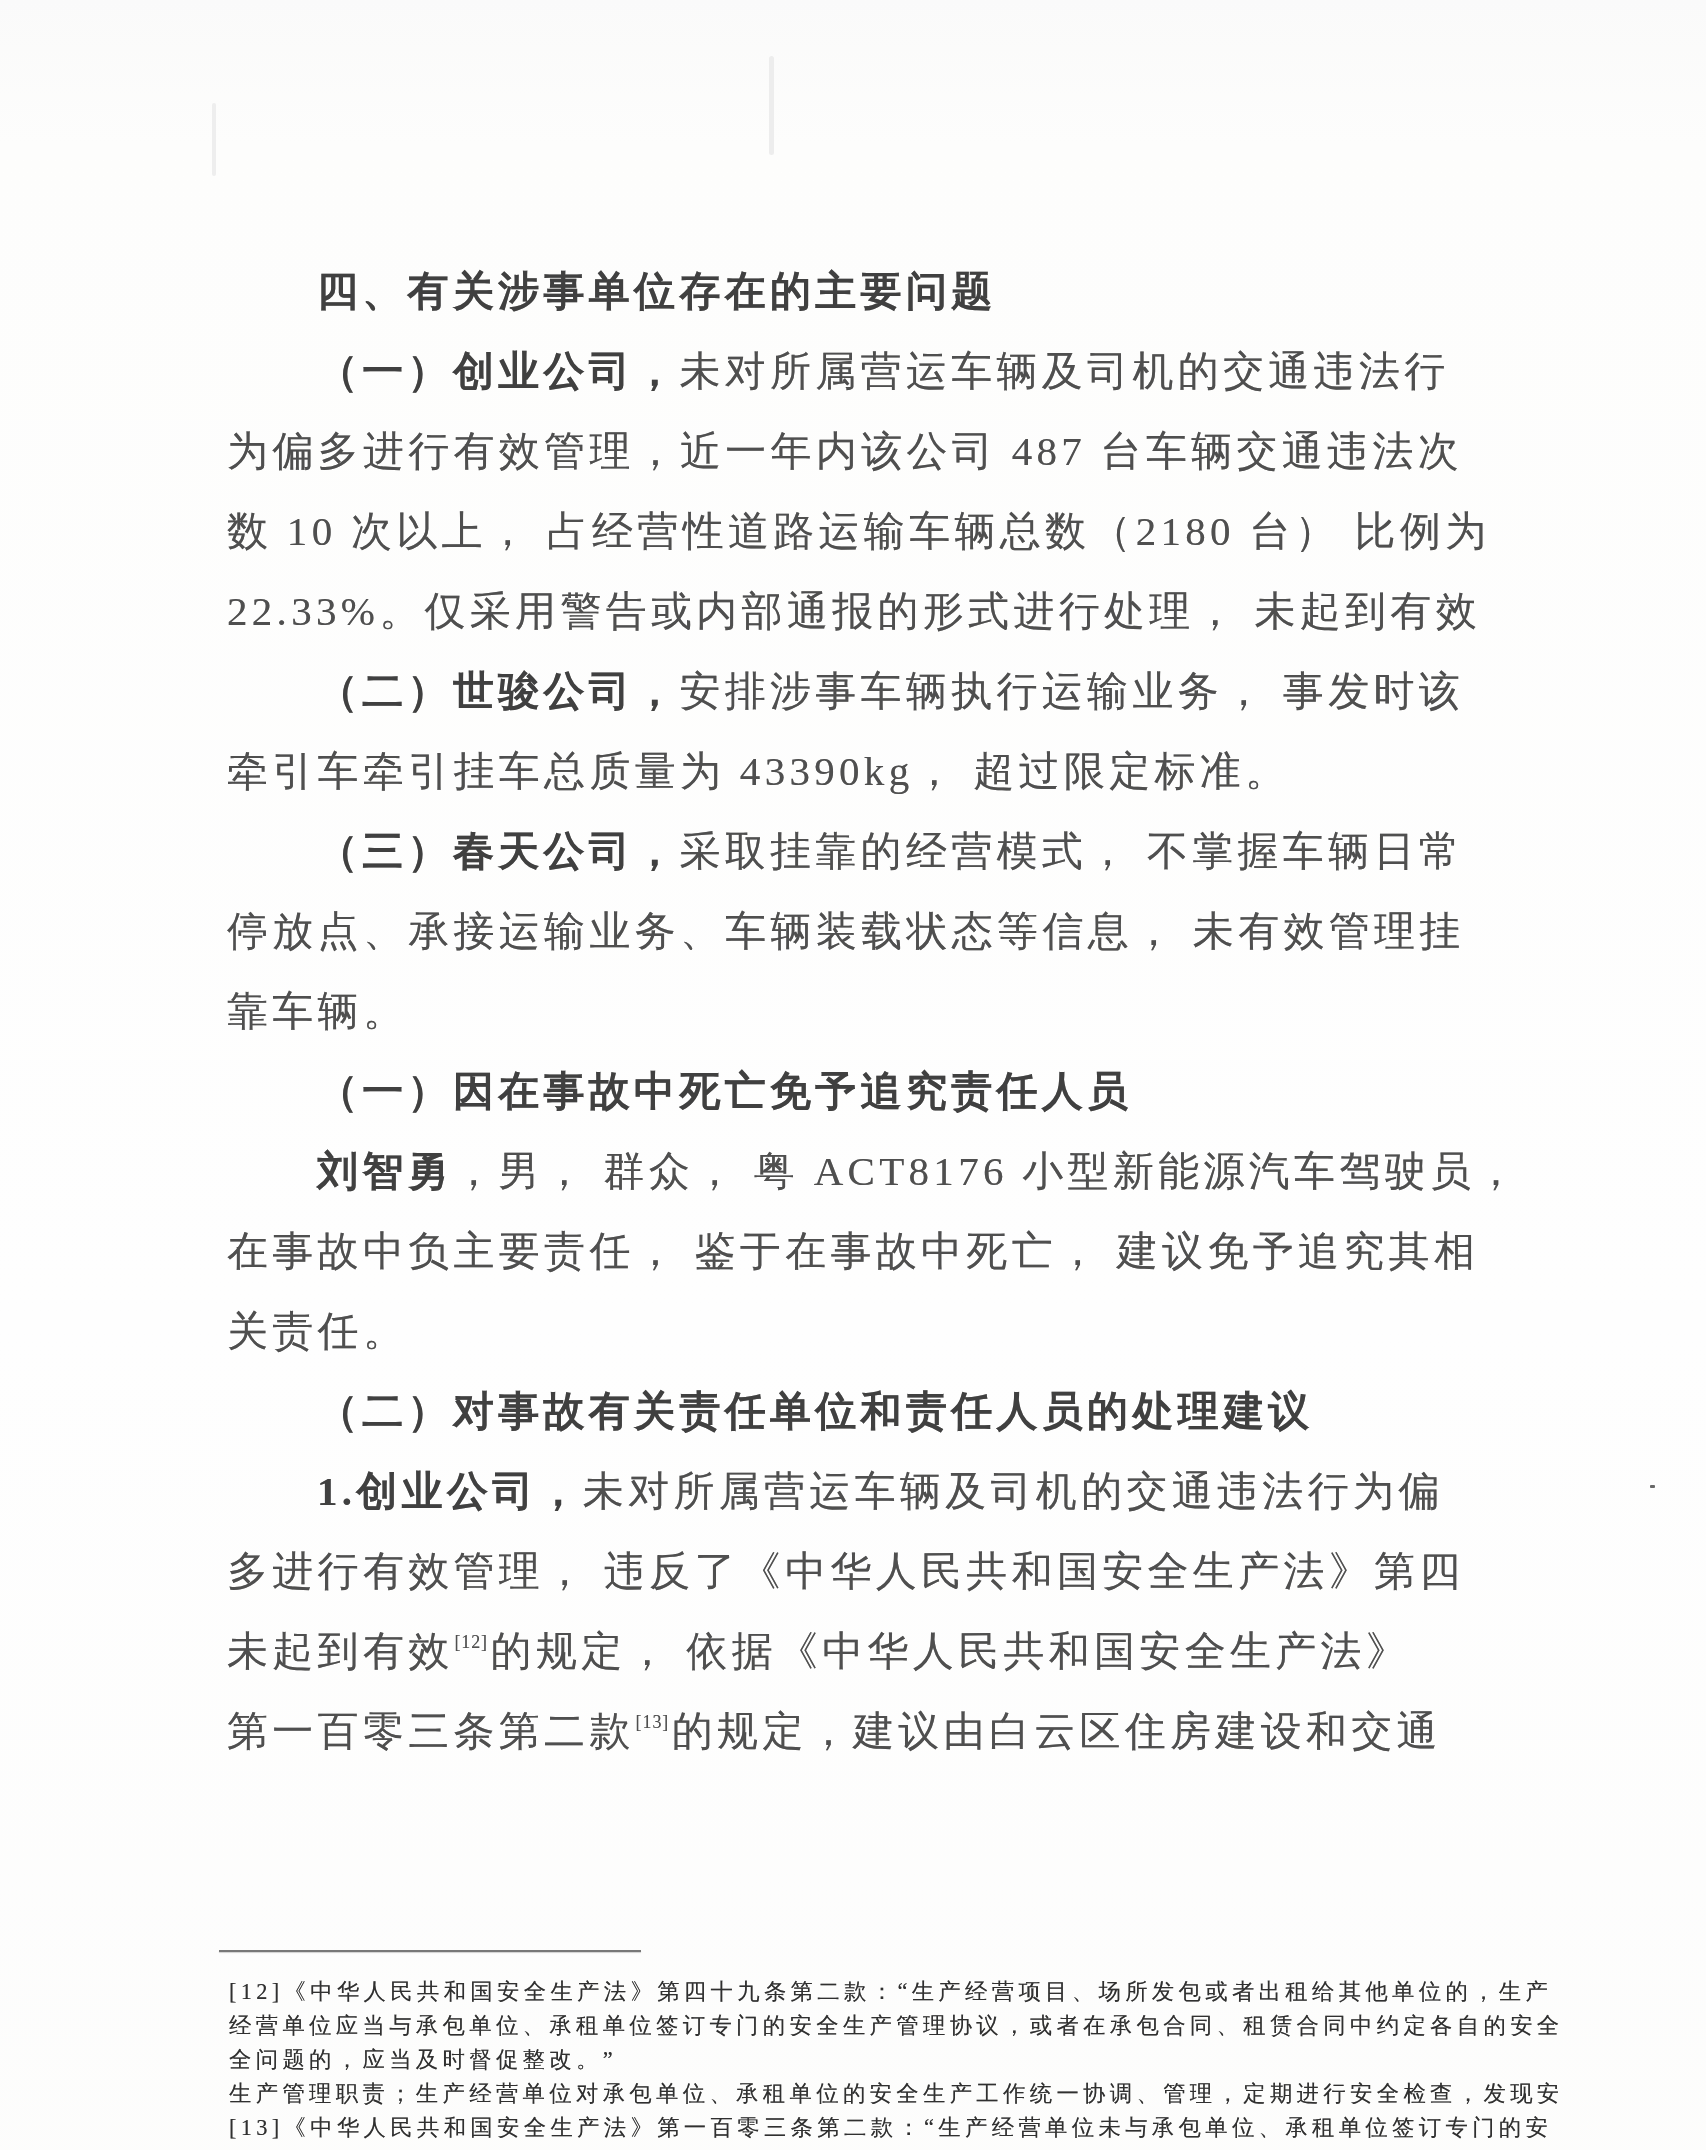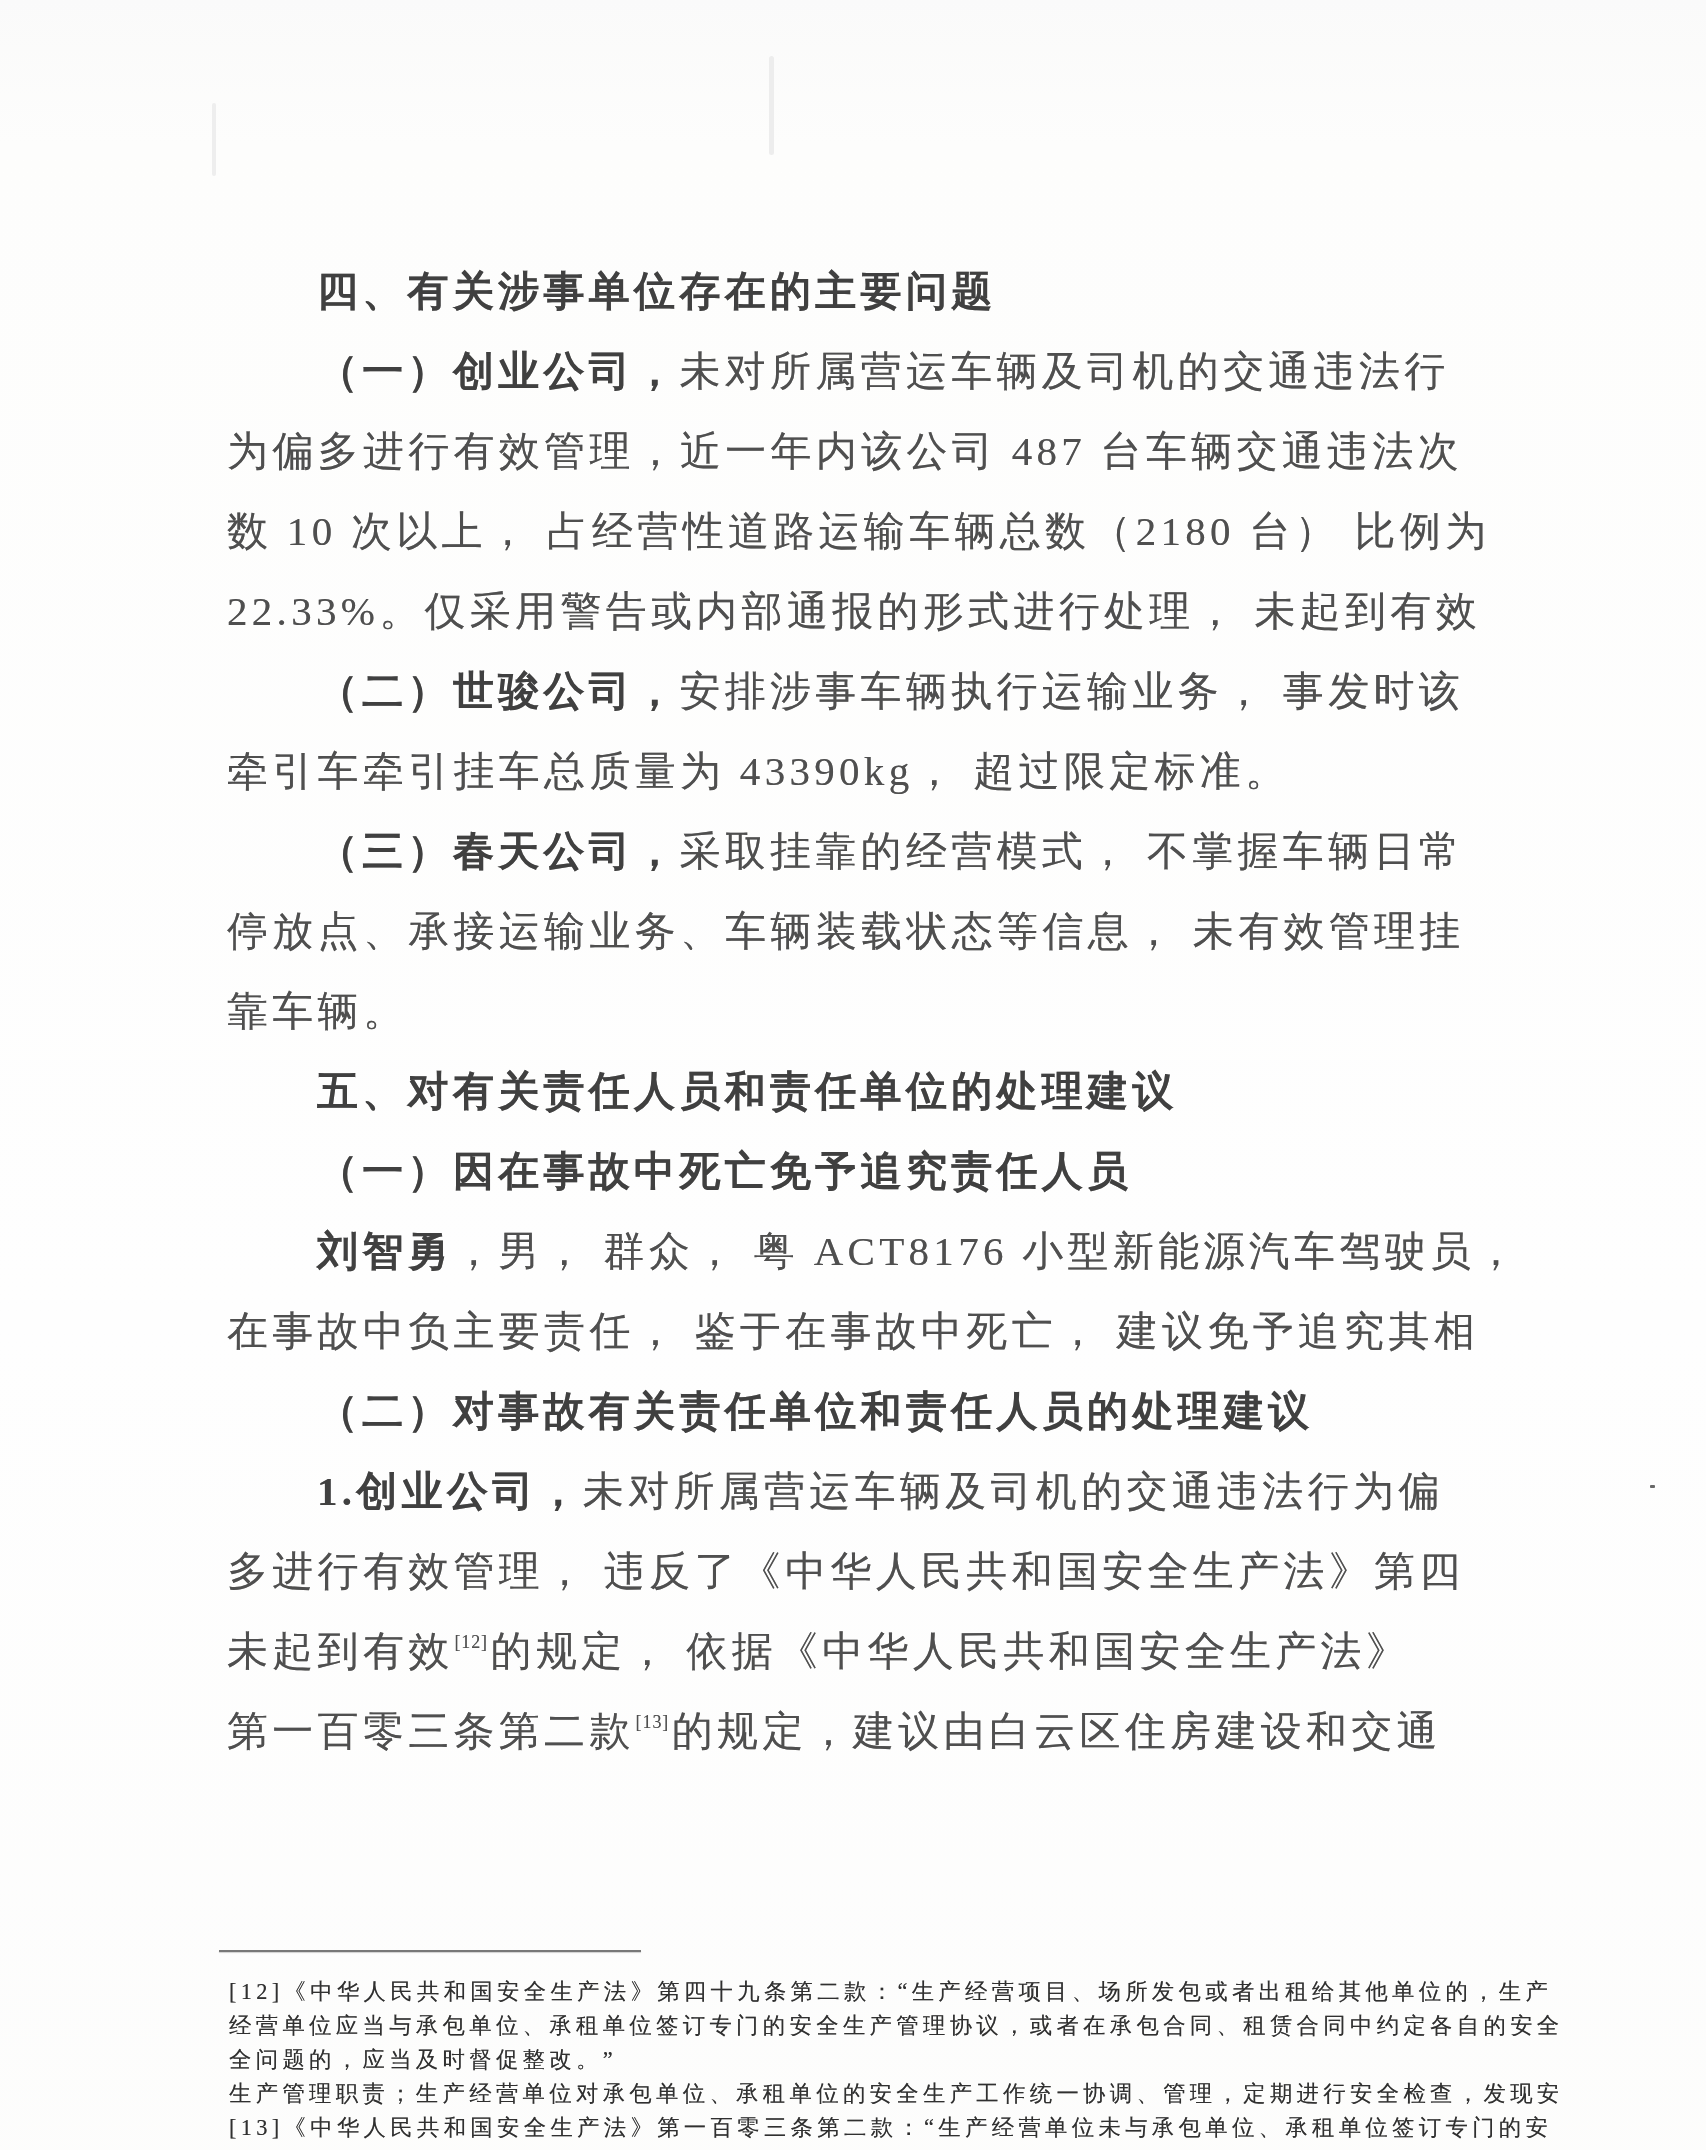--- a/index.html
+++ b/index.html
@@ -80,24 +80,24 @@
     <div class="bl h1">四、有关涉事单位存在的主要问题</div>
     <div class="bl p"><span class="b">（一）创业公司，</span><span>未对所属营运车辆及司机的交通违法行</span></div>
     <div class="bl">为偏多进行有效管理，近一年内该公司 487 台车辆交通违法次</div>
     <div class="bl">数 10 次以上， 占经营性道路运输车辆总数（2180 台） 比例为</div>
     <div class="bl">22.33%。仅采用警告或内部通报的形式进行处理， 未起到有效</div>
     <div class="bl p"><span class="b">（二）世骏公司，</span><span>安排涉事车辆执行运输业务， 事发时该</span></div>
     <div class="bl">牵引车牵引挂车总质量为 43390kg， 超过限定标准。</div>
     <div class="bl p"><span class="b">（三）春天公司，</span><span>采取挂靠的经营模式， 不掌握车辆日常</span></div>
     <div class="bl">停放点、承接运输业务、车辆装载状态等信息， 未有效管理挂</div>
     <div class="bl">靠车辆。</div>
-    <div class="bl h1">五、对有关责任人员和责任单位的处理建议</div>
     <div class="bl h2">（一）因在事故中死亡免予追究责任人员</div>
     <div class="bl p"><span class="b">刘智勇</span><span>，男， 群众， 粤 ACT8176 小型新能源汽车驾驶员，</span></div>
     <div class="bl">在事故中负主要责任， 鉴于在事故中死亡， 建议免予追究其相</div>
+    <div class="bl">关责任。</div>
     <div class="bl h2">（二）对事故有关责任单位和责任人员的处理建议</div>
     <div class="bl p"><span class="b">1.创业公司，</span><span>未对所属营运车辆及司机的交通违法行为偏</span></div>
     <div class="bl">多进行有效管理， 违反了《中华人民共和国安全生产法》第四</div>
     <div class="bl"><span>未起到有效</span><span class="sup">[12]</span><span>的规定， 依据《中华人民共和国安全生产法》</span></div>
     <div class="bl"><span>第一百零三条第二款</span><span class="sup">[13]</span><span>的规定，建议由白云区住房建设和交通</span></div>
   </div>
 
   <div class="fnsep"></div>
 
   <div class="footnotes">

